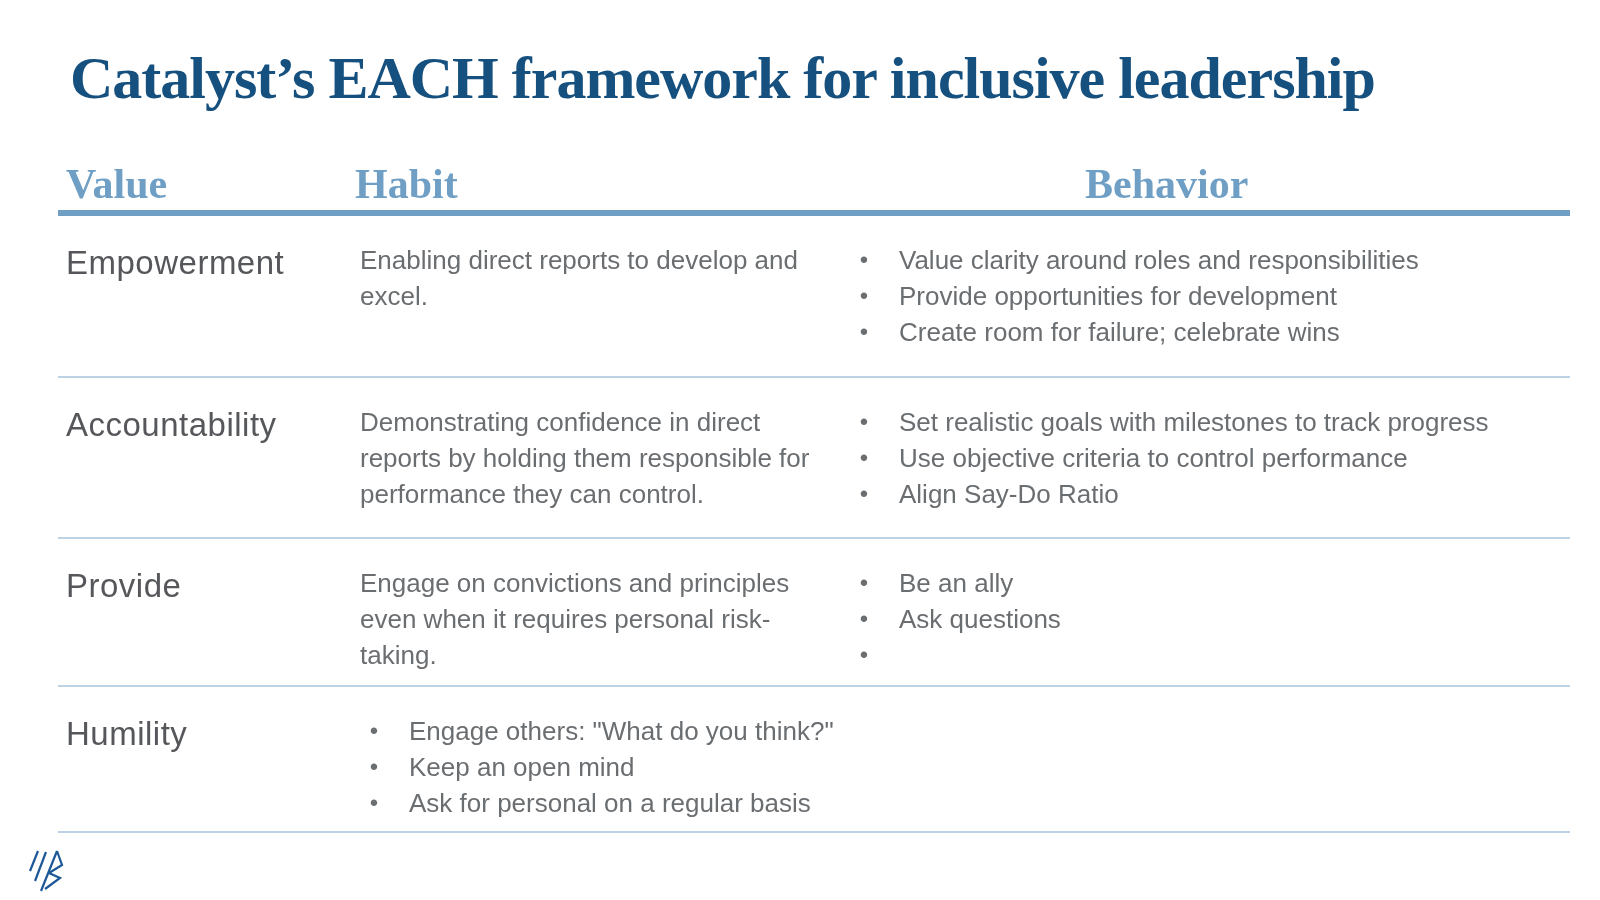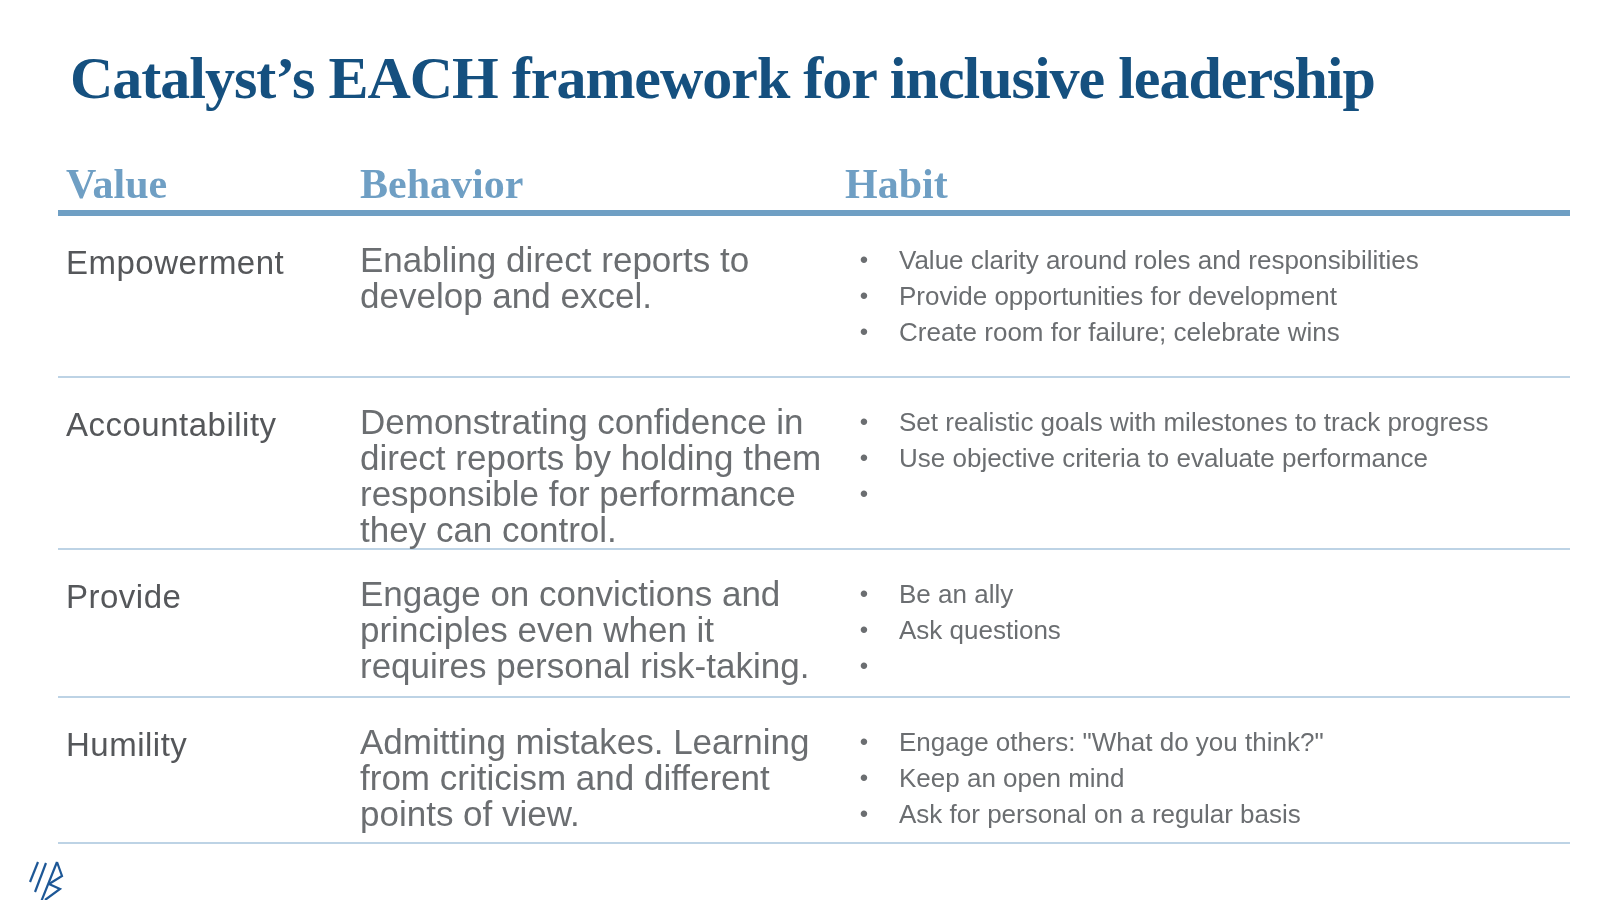--- a/index.html
+++ b/index.html
@@ -57,21 +57,21 @@
   .tr:nth-child(3){min-height:148px;}
   .tr:nth-child(4){min-height:146px;}
 
   .td.col-value{
     font-size:33px;
     line-height:42px;
     letter-spacing:0.5px;
     color:var(--value-text);
   }
   .td.col-behavior{
-    font-size:35px;
+    font-size:26px;
     line-height:36px;
     color:var(--body-text);
   }
   ul.col-habit{
     list-style:none;
     font-size:26px;
     line-height:36px;
     color:var(--body-text);
   }
   .habit-item{display:flex;align-items:flex-start;}
@@ -91,22 +91,22 @@
 </head>
 <body>
 
 <div class="slide">
 
   <h1 class="title">Catalyst’s EACH framework for inclusive leadership</h1>
 
   <div class="table">
     <div class="thead">
       <div class="th col-value">Value</div>
+      <div class="th col-habit">Habit</div>
       <div class="th col-behavior">Behavior</div>
-      <div class="th col-habit">Habit</div>
     </div>
     <div id="rows">
   <div class="tr">
     <div class="td col-value">Empowerment</div>
     <div class="td col-behavior">Enabling direct reports to develop and excel.</div>
     <ul class="td col-habit">
   <li class="habit-item">
     <span class="bullet">•</span>
     <span class="habit-text">Value clarity around roles and responsibilities</span>
   </li>
@@ -127,25 +127,26 @@
     <div class="td col-value">Accountability</div>
     <div class="td col-behavior">Demonstrating confidence in direct reports by holding them responsible for performance they can control.</div>
     <ul class="td col-habit">
   <li class="habit-item">
     <span class="bullet">•</span>
     <span class="habit-text">Set realistic goals with milestones to track progress</span>
   </li>
 
   <li class="habit-item">
     <span class="bullet">•</span>
-    <span class="habit-text">Use objective criteria to evaluate performance</span>
-  </li>
-
-  <li class="habit-item">
-    <span class="bullet">•</span>
+    <span class="habit-text">Use objective criteria to control performance</span>
+  </li>
+
+  <li class="habit-item">
+    <span class="bullet">•</span>
+    <span class="habit-text">Align Say-Do Ratio</span>
   </li>
 </ul>
   </div>
 
   <div class="tr">
     <div class="td col-value">Provide</div>
     <div class="td col-behavior">Engage on convictions and principles even when it requires personal risk-taking.</div>
     <ul class="td col-habit">
   <li class="habit-item">
     <span class="bullet">•</span>
@@ -158,21 +159,20 @@
   </li>
 
   <li class="habit-item">
     <span class="bullet">•</span>
   </li>
 </ul>
   </div>
 
   <div class="tr">
     <div class="td col-value">Humility</div>
-    <div class="td col-behavior">Admitting mistakes. Learning from criticism and different points of view.</div>
     <ul class="td col-habit">
   <li class="habit-item">
     <span class="bullet">•</span>
     <span class="habit-text">Engage others: "What do you think?"</span>
   </li>
 
   <li class="habit-item">
     <span class="bullet">•</span>
     <span class="habit-text">Keep an open mind</span>
   </li>

